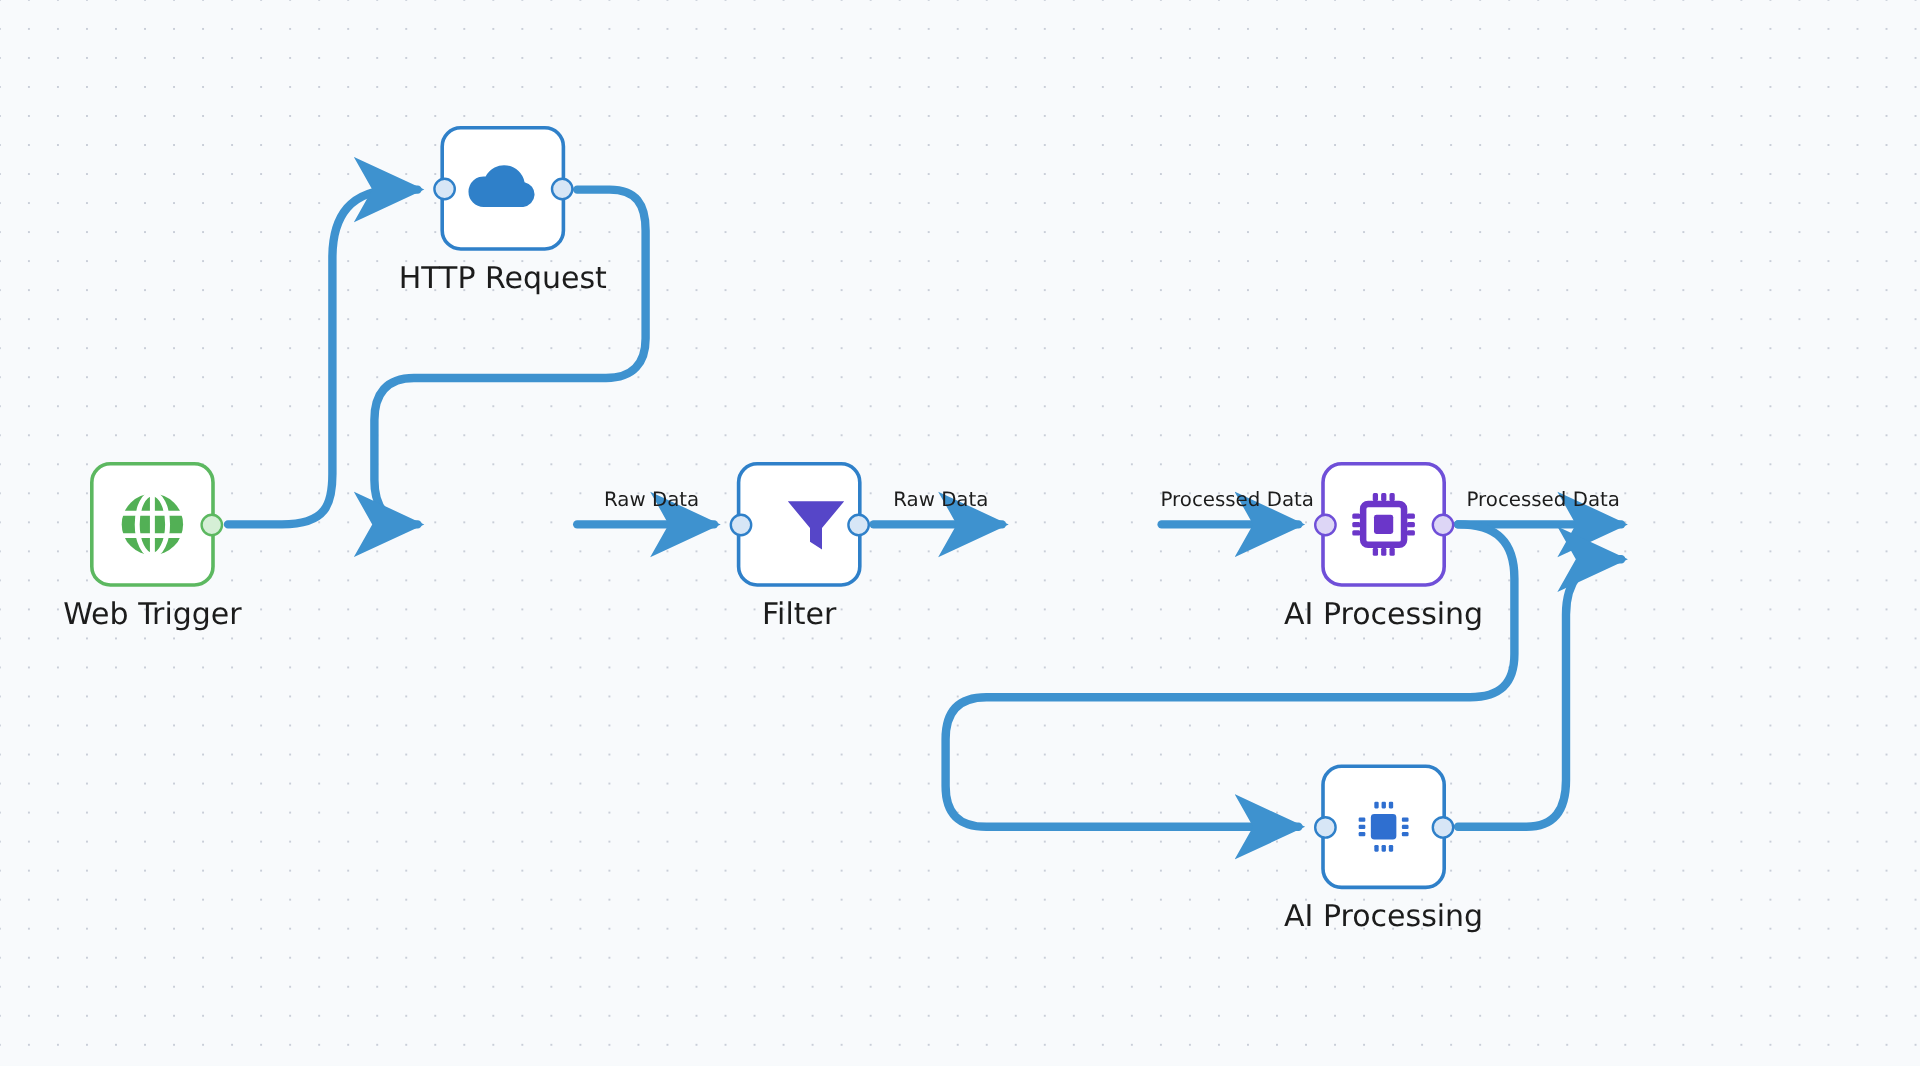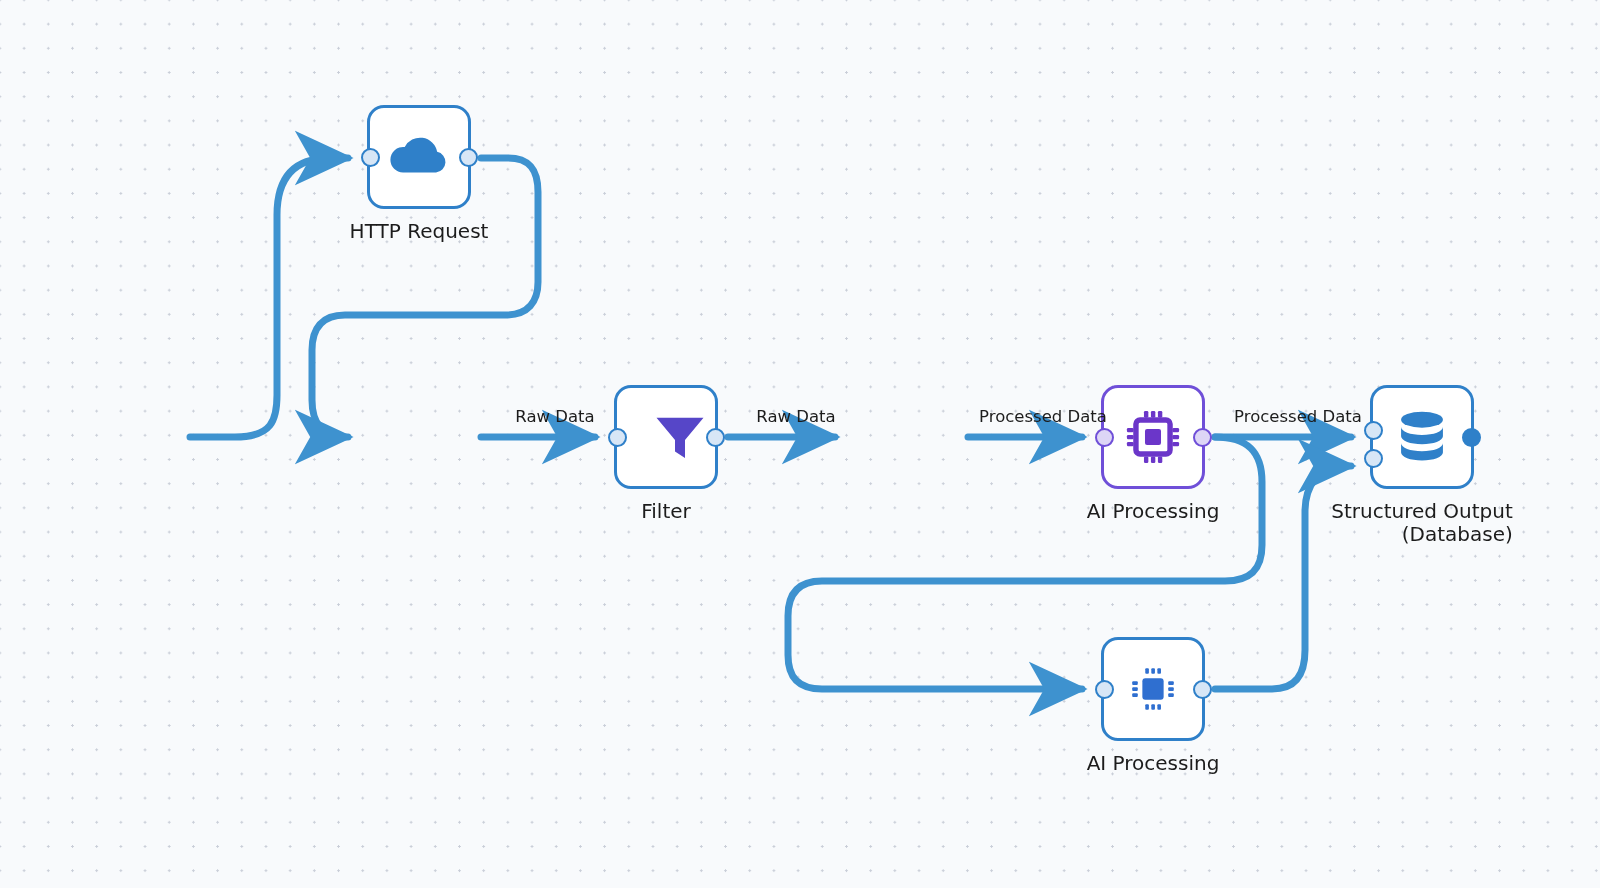--- a/index.html
+++ b/index.html
@@ -42,22 +42,22 @@
   .node.green { border-color: #5cb860; }
   .node.purple { border-color: #6f4fd8; }
   .node.blue  { border-color: #2f80c9; }
 
   .node-label {
     position: absolute;
     top: 112px;
     left: 50%;
     transform: translateX(-50%);
     white-space: pre;
-    text-align: right;
-    font-size: 20px;
+    text-align: left;
+    font-size: 25px;
     line-height: 23px;
     color: #1c1c1c;
     font-family: "DejaVu Sans", "Liberation Sans", sans-serif;
     z-index: 5;
   }
   .port {
     position: absolute;
     width: 19px;
     height: 19px;
     border-radius: 50%;
@@ -77,21 +77,20 @@
   .port.in1 { left: -9.5px; top: 33px; }
 
   .edge-label {
     position: absolute;
     font-size: 16.5px;
     color: #1c1c1c;
     white-space: nowrap;
     transform: translate(-50%, -100%);
     z-index: 7;
     font-family: "DejaVu Sans", "Liberation Sans", sans-serif;
-    margin-left: 12px;
   }
   svg.icon { display: block; }
 </style>
 </head>
 <body>
 
 <div id="canvas">
 
   <svg id="edges" viewBox="0 0 1600 888">
     <defs>
@@ -119,20 +118,35 @@
 
       <path d="M 1215 437 C 1248 437 1262 452 1262 482 L 1262 545
                C 1262 570 1250 581 1225 581 L 822 581 C 798 581 788 594 788 616
                L 788 655 C 788 677 798 689 822 689 L 1082 689" marker-end="url(#arrow)"></path>
 
       <path d="M 1215 689 L 1272 689 C 1296 689 1305 674 1305 650 L 1305 512
                C 1305 486 1318 466 1345 466 L 1351 466" marker-end="url(#arrow)"></path>
     </g>
   </svg>
 
+  <div class="node green" style="left:75px; top:385px;">
+    <span>
+      <svg class="icon" width="66" height="66" viewBox="0 0 24 24" fill="none" stroke="#52b055" stroke-width="1.9">
+        <circle cx="12" cy="12" r="9.3" fill="#52b055" stroke="none"></circle>
+        <g stroke="#ffffff" stroke-width="1.5" fill="none">
+          <line x1="2.9" y1="8.6" x2="21.1" y2="8.6"></line>
+          <line x1="2.9" y1="15.4" x2="21.1" y2="15.4"></line>
+          <line x1="12" y1="2.7" x2="12" y2="21.3"></line>
+          <ellipse cx="12" cy="12" rx="4.6" ry="9.3"></ellipse>
+        </g>
+      </svg>
+    </span>
+    <div class="node-label">Web Trigger</div>
+    <div class="port green out"></div>
+  </div>
 
   <div class="node blue" style="left:367px; top:105px;">
     <span>
       <svg class="icon" width="66" height="66" viewBox="0 0 24 24">
         <path fill="#2f80c9" d="M18.6 10.1a6.3 6.3 0 0 0-11.8-1.7A4.6 4.6 0 0 0 1.6 13a4.6 4.6 0 0 0 4.6 4.6h12a3.8 3.8 0 0 0 .4-7.5z"></path>
       </svg>
     </span>
     <div class="node-label">HTTP Request</div>
     <div class="port blue in"></div>
     <div class="port blue out"></div>
@@ -170,36 +184,20 @@
           <rect x="19.5" y="11.2" width="2.6" height="1.7" rx="0.5"></rect>
           <rect x="19.5" y="13.9" width="2.6" height="1.7" rx="0.5"></rect>
         </g>
       </svg>
     </span>
     <div class="node-label">AI Processing</div>
     <div class="port purple in"></div>
     <div class="port purple out"></div>
   </div>
 
-  <div class="node blue" style="left:1370px; top:385px;">
-    <span>
-      <svg class="icon" width="62" height="62" viewBox="0 0 24 24">
-        <g fill="#2f80c9">
-          <ellipse cx="12" cy="5.3" rx="8.1" ry="3.1"></ellipse>
-          <path d="M3.9 8.1v3.6c0 1.7 3.6 3.1 8.1 3.1s8.1-1.4 8.1-3.1V8.1c0 1.7-3.6 3.1-8.1 3.1S3.9 9.8 3.9 8.1z"></path>
-          <path d="M3.9 14.4V18c0 1.7 3.6 3.1 8.1 3.1s8.1-1.4 8.1-3.1v-3.6c0 1.7-3.6 3.1-8.1 3.1s-8.1-1.4-8.1-3.1z"></path>
-        </g>
-      </svg>
-    </span>
-    <div class="node-label">Structured Output
-(Database)</div>
-    <div class="port blue in1"></div>
-    <div class="port blue in2"></div>
-    <div class="port blue filled out"></div>
-  </div>
 
   <div class="node blue" style="left:1101px; top:637px;">
     <span>
       <svg class="icon" width="58" height="58" viewBox="0 0 24 24">
         <rect x="7.6" y="7.6" width="8.8" height="8.8" rx="1.2" fill="#2f6fd0"></rect>
         <g fill="#2f6fd0">
           <rect x="8.8" y="3.4" width="1.5" height="2.3" rx="0.4"></rect>
           <rect x="11.3" y="3.4" width="1.5" height="2.3" rx="0.4"></rect>
           <rect x="13.8" y="3.4" width="1.5" height="2.3" rx="0.4"></rect>
           <rect x="8.8" y="18.3" width="1.5" height="2.3" rx="0.4"></rect>

